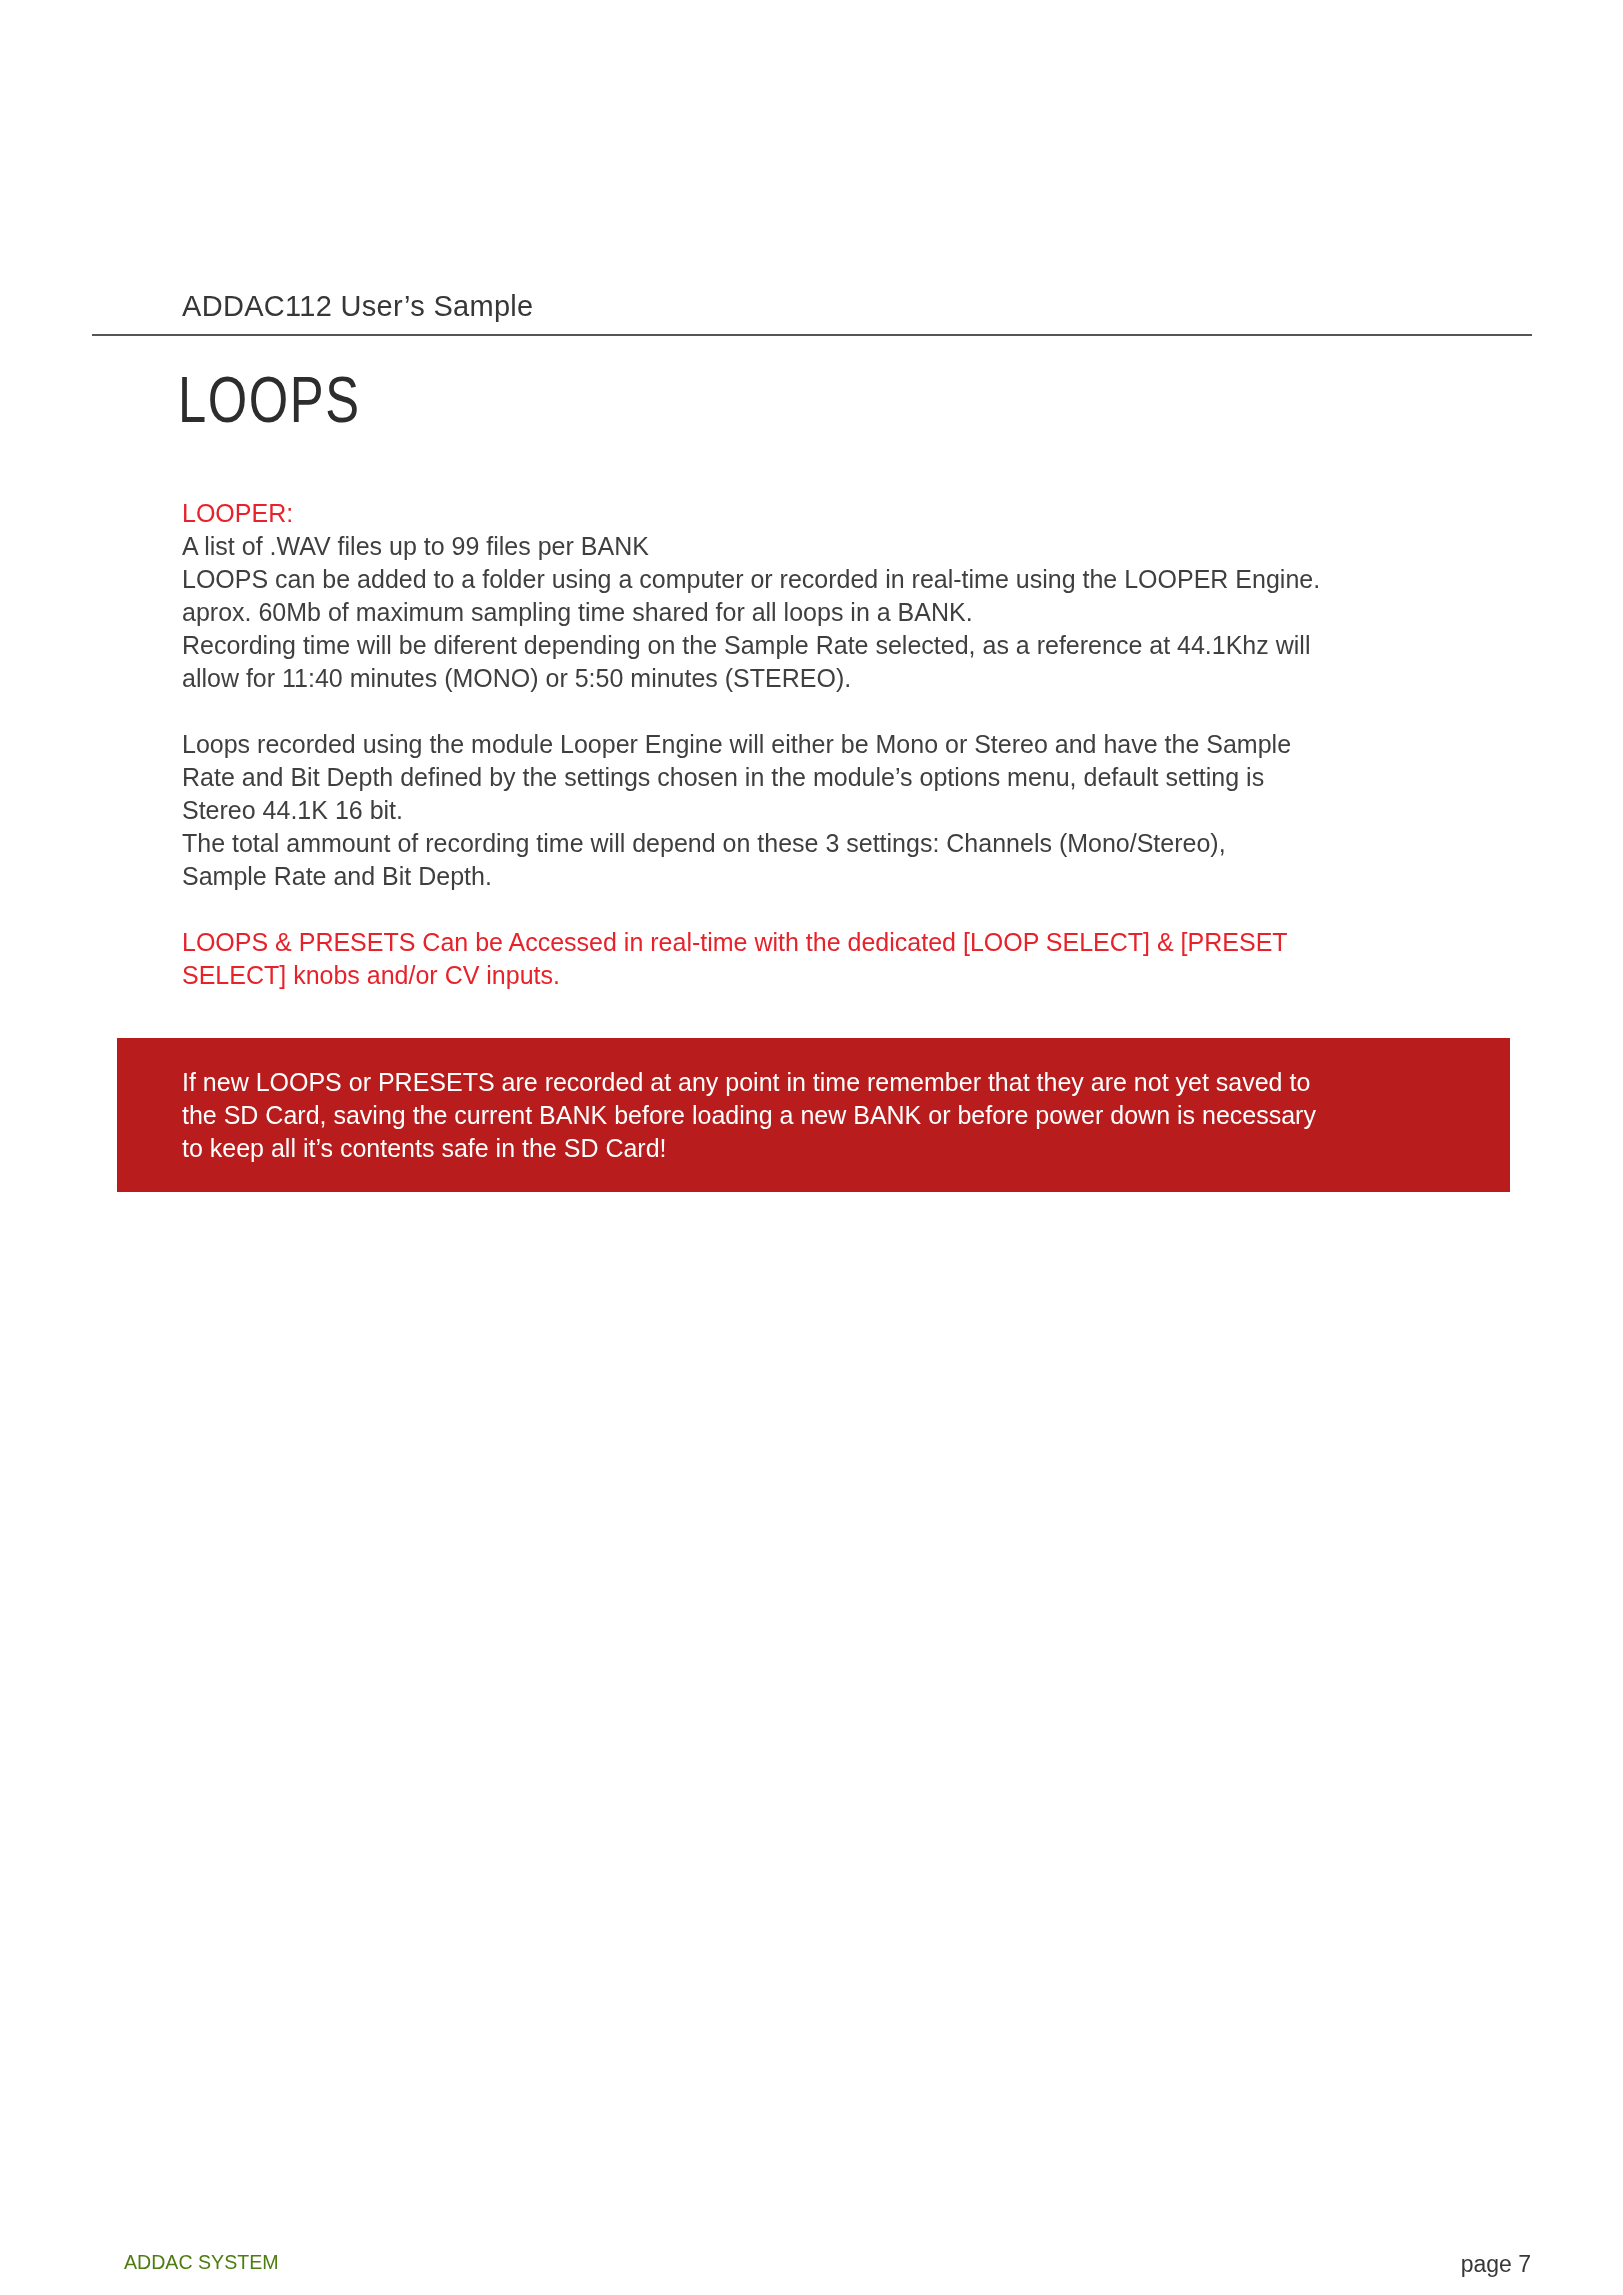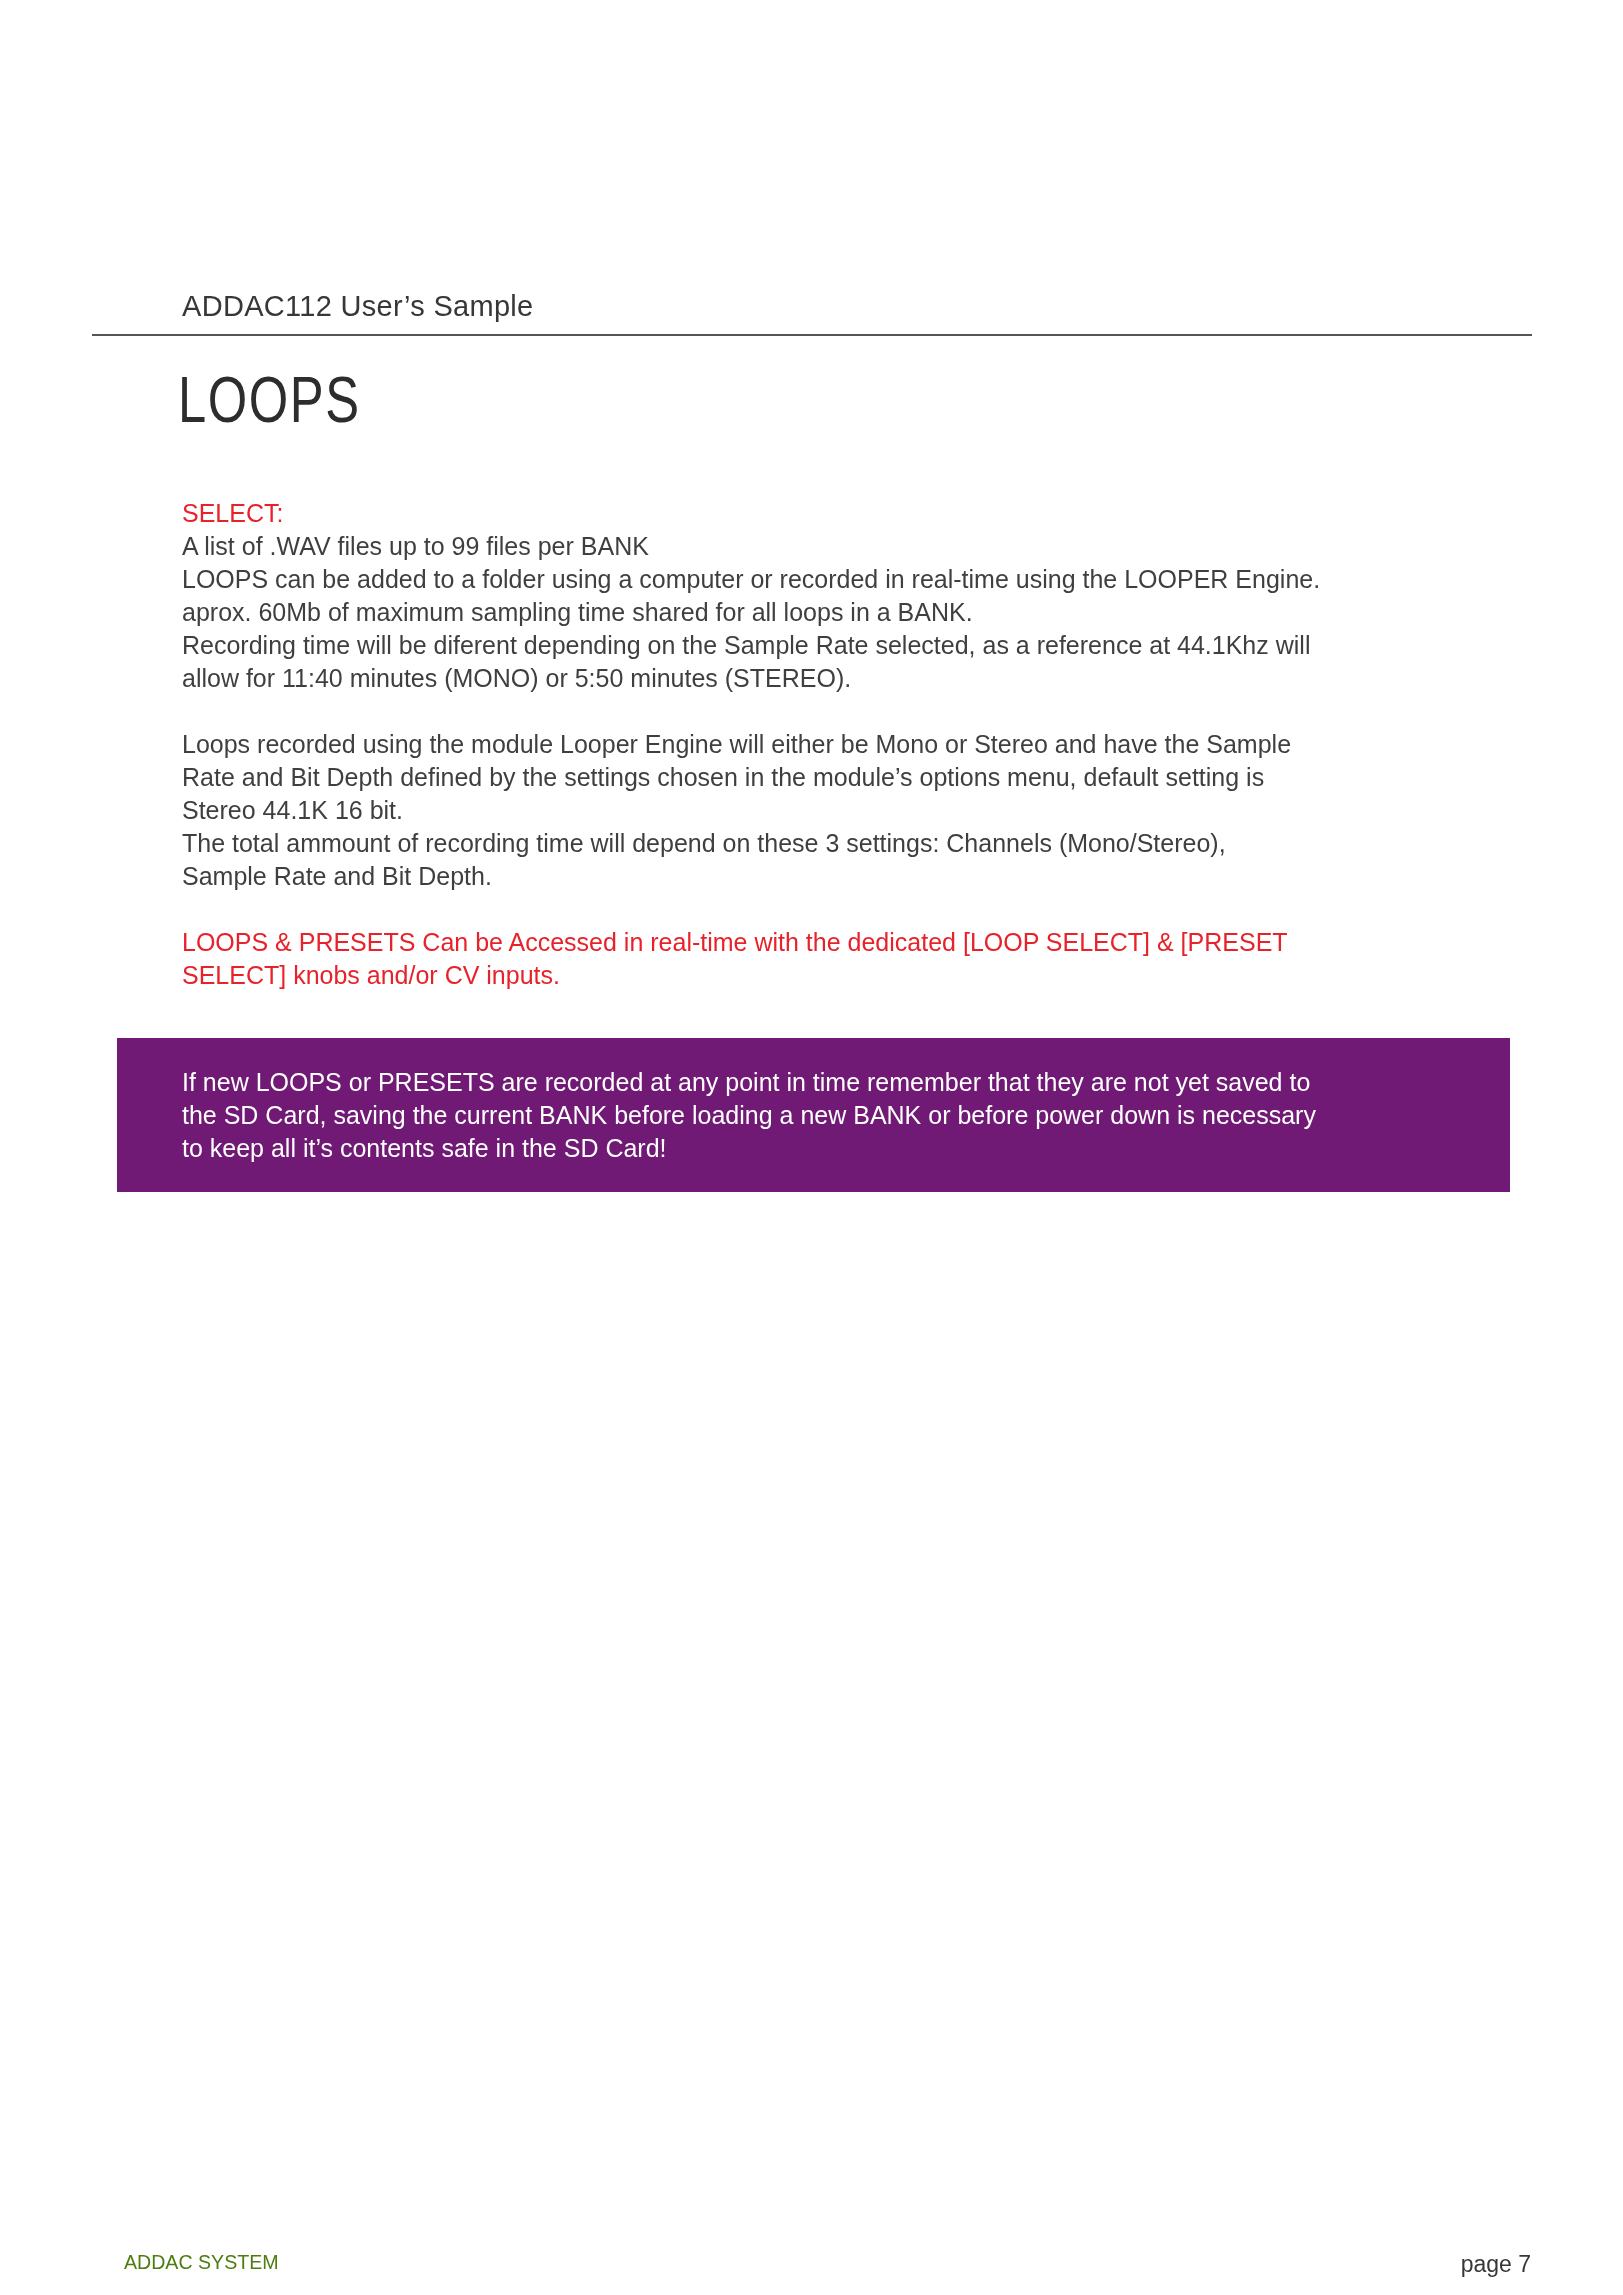--- a/index.html
+++ b/index.html
@@ -54,21 +54,21 @@
     margin: 0;
     white-space: pre-line;
   }
   .red-text { color: #e7222a; }
   .para-gap { margin-top: 33px !important; }
   .warning-box {
     margin-top: 46px;
     margin-left: -65px;
     width: 1263px;            
     padding: 27.5px 65px;
-    background: #701a75;
+    background: #b91c1c;
     color: #ffffff;
     font-size: 25px;
     line-height: 33px;
     white-space: pre-line;
   }
   .footer-brand {
     position: absolute;
     left: 124px;
     top: 2253px;
     font-size: 19.6px;
@@ -93,21 +93,21 @@
 <div class="page">
 
   <div class="doc-header">ADDAC112 User’s Sample</div>
 
   <div class="header-rule"></div>
 
   <div class="page-title">LOOPS</div>
 
   <div class="body-copy">
 
-    <p class="red-text">SELECT:</p>
+    <p class="red-text">LOOPER:</p>
 
     <p>A list of .WAV files up to 99 files per BANK
 LOOPS can be added to a folder using a computer or recorded in real-time using the LOOPER Engine.
 aprox. 60Mb of maximum sampling time shared for all loops in a BANK.
 Recording time will be diferent depending on the Sample Rate selected, as a reference at 44.1Khz will
 allow for 11:40 minutes (MONO) or 5:50 minutes (STEREO).</p>
 
     <p class="para-gap">Loops recorded using the module Looper Engine will either be Mono or Stereo and have the Sample
 Rate and Bit Depth defined by the settings chosen in the module’s options menu, default setting is
 Stereo 44.1K 16 bit.

